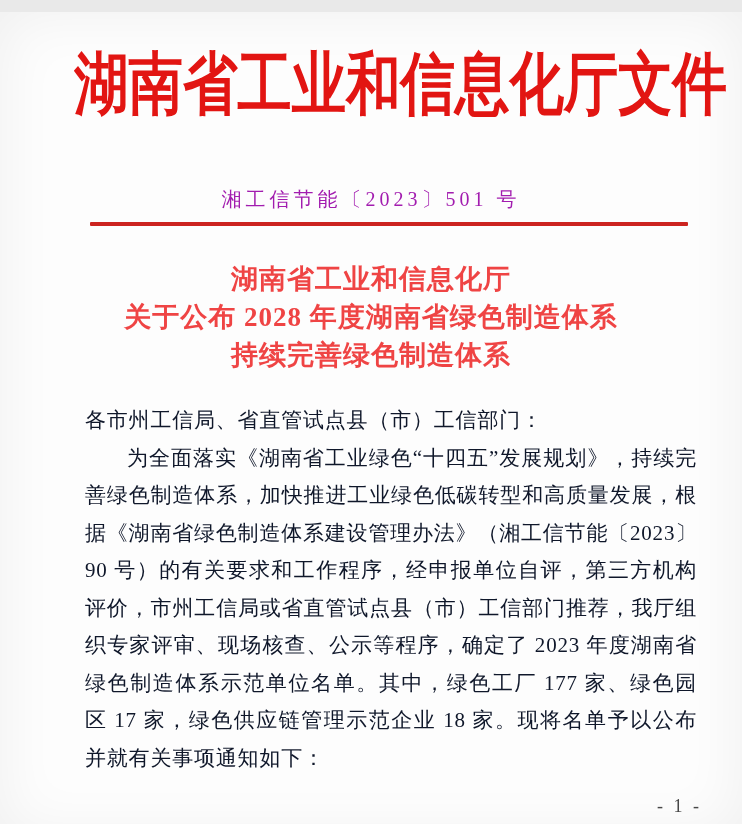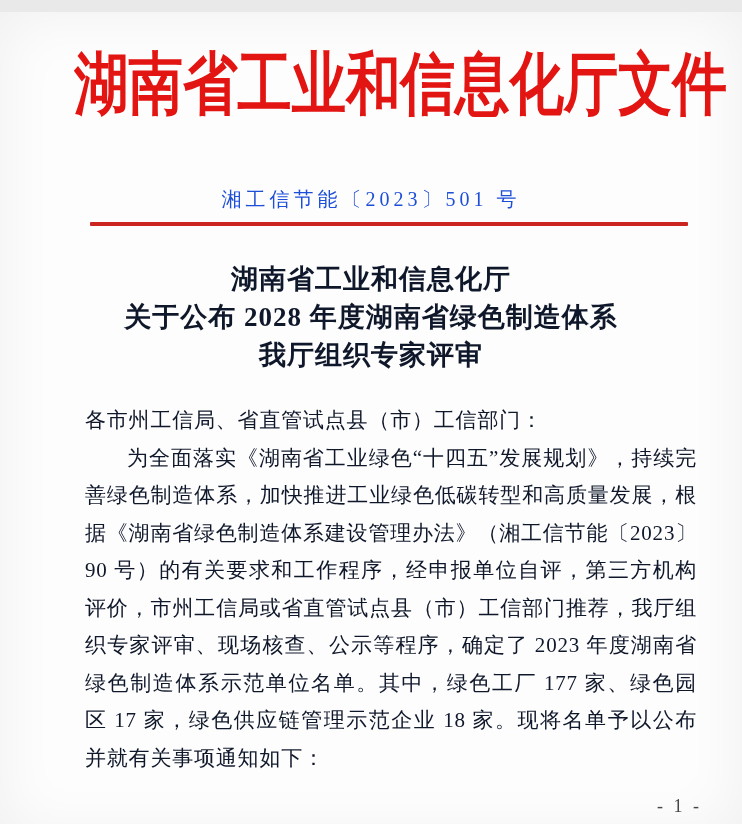--- a/index.html
+++ b/index.html
@@ -33,21 +33,21 @@
     letter-spacing: 0px;
   }
   .doc-number {
     position: absolute;
     top: 172px;
     left: 0;
     width: 742px;
     text-align: center;
     font-size: 20px;
     line-height: 30px;
-    color: #1d4ed8;
+    color: #a21caf;
     letter-spacing: 4px;
     white-space: nowrap;
   }
   .red-line {
     position: absolute;
     top: 210px;
     left: 90px;
     width: 598px;
     height: 4px;
     background: #cc2420;
@@ -55,21 +55,21 @@
   }
   .notice-title {
     position: absolute;
     top: 248px;
     left: 0;
     width: 742px;
     text-align: center;
     font-size: 27px;
     line-height: 38px;
     font-weight: bold;
-    color: #0f172a;
+    color: #ef4444;
     letter-spacing: 1px;
   }
   .body-block {
     position: absolute;
     top: 390px;
     left: 85px;
     width: 612px;
     font-size: 21px;
     line-height: 37.5px;
     color: #0f172a;
@@ -100,21 +100,21 @@
 
   <div class="org-title">湖南省工业和信息化厅文件</div>
 
   <div class="doc-number">湘工信节能〔2023〕501 号</div>
 
   <div class="red-line"></div>
 
   <div class="notice-title">
     <div>湖南省工业和信息化厅</div>
     <div>关于公布 2028 年度湖南省绿色制造体系</div>
-    <div>我厅组织专家评审</div>
+    <div>持续完善绿色制造体系</div>
   </div>
 
   <div class="body-block">
     <div class="salutation">各市州工信局、省直管试点县（市）工信部门：</div>
     <div class="paragraph">为全面落实《湖南省工业绿色“十四五”发展规划》，持续完善绿色制造体系，加快推进工业绿色低碳转型和高质量发展，根据《湖南省绿色制造体系建设管理办法》（湘工信节能〔2023〕90 号）的有关要求和工作程序，经申报单位自评，第三方机构评价，市州工信局或省直管试点县（市）工信部门推荐，我厅组织专家评审、现场核查、公示等程序，确定了 2023 年度湖南省绿色制造体系示范单位名单。其中，绿色工厂 177 家、绿色园区 17 家，绿色供应链管理示范企业 18 家。现将名单予以公布并就有关事项通知如下：</div>
   </div>
 
   <div class="page-number">- 1 -</div>
 
 </div>

